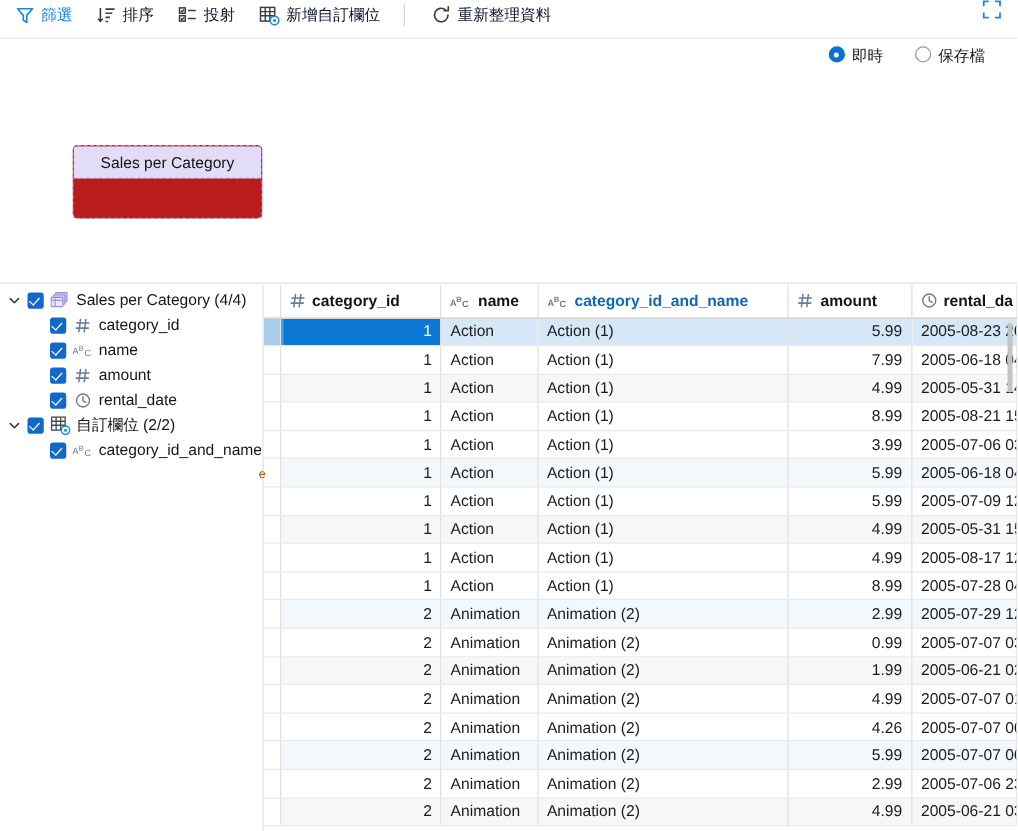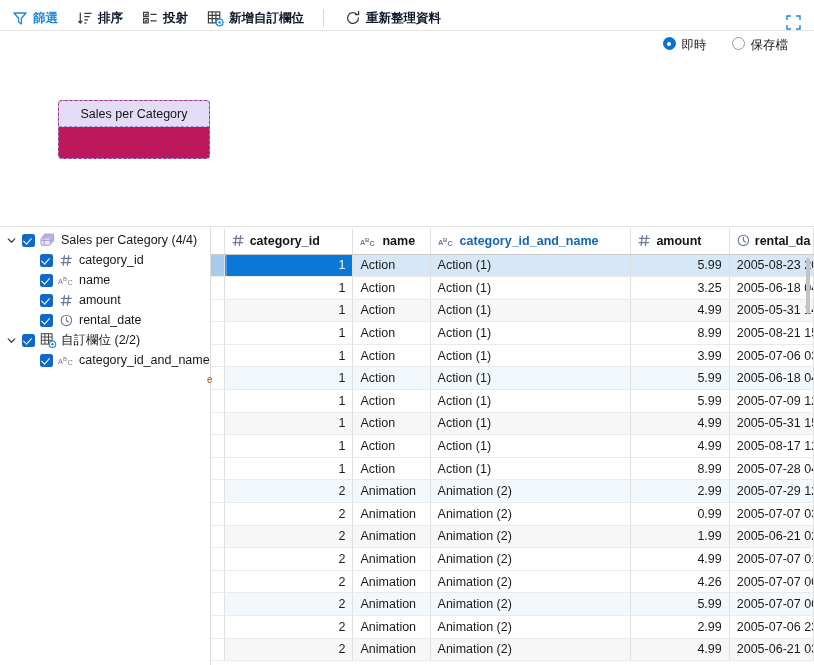--- a/index.html
+++ b/index.html
@@ -12,21 +12,21 @@
     font-size: 12px;
     color: #1a1a1a;
   }
   #app { position: relative; width: 814px; height: 665px; overflow: hidden; }
 
   
   .toolbar {
     position: absolute; left: 0; top: 0; width: 814px; height: 31px;
     background: #ffffff;
     border-bottom: 1px solid #e3e3e3;
-    display: flex; align-items: flex-end; font-weight: bold;
+    display: flex; align-items: flex-start;
   }
   .tb-btn {
     display: flex; align-items: center; gap: 5px;
     height: 24px; padding: 0 7px; margin-left: 5px;
     cursor: default; white-space: nowrap;
     font-size: 12.5px; color: #0f172a;
   }
   .tb-btn.accent { color: #1a88e0; }
   .tb-btn .lbl { line-height: 1; }
   .tb-sep {
@@ -53,25 +53,25 @@
     display: inline-block; position: relative; flex: none;
   }
   .radio-opt.sel .radio-dot {
     border-color: #0a72d0; background: #0a72d0;
   }
   .radio-opt.sel .radio-dot::after {
     content: ""; position: absolute; left: 3.5px; top: 3.5px;
     width: 4px; height: 4px; border-radius: 50%; background: #ffffff;
   }
   .node {
-    position: absolute; left: 58px; top: 69px;
+    position: absolute; left: 58px; top: 85px;
     width: 152px; height: 59px;
     border: 1px dashed #9f8fd4;
     border-radius: 4px;
-    background: #be185d;
+    background: #b91c1c;
   }
   .node-head {
     height: 26px; background: #e3dcf7;
     border-bottom: 1px dashed #9f8fd4;
     border-radius: 3px 3px 0 0;
     display: flex; align-items: center; justify-content: center;
     font-size: 12.5px; color: #141414;
   }
 
   
@@ -415,21 +415,21 @@
               <td class="">Action</td>
               <td class="">Action (1)</td>
               <td class="num ">5.99</td>
               <td class="">2005-08-23 20</td>
             </tr>
             <tr class="">
               <td class="gutter"></td>
               <td class="num ">1</td>
               <td class="">Action</td>
               <td class="">Action (1)</td>
-              <td class="num ">3.25</td>
+              <td class="num ">7.99</td>
               <td class="">2005-06-18 04</td>
             </tr>
             <tr class="tintB">
               <td class="gutter"></td>
               <td class="num ">1</td>
               <td class="">Action</td>
               <td class="">Action (1)</td>
               <td class="num ">4.99</td>
               <td class="">2005-05-31 14</td>
             </tr>

